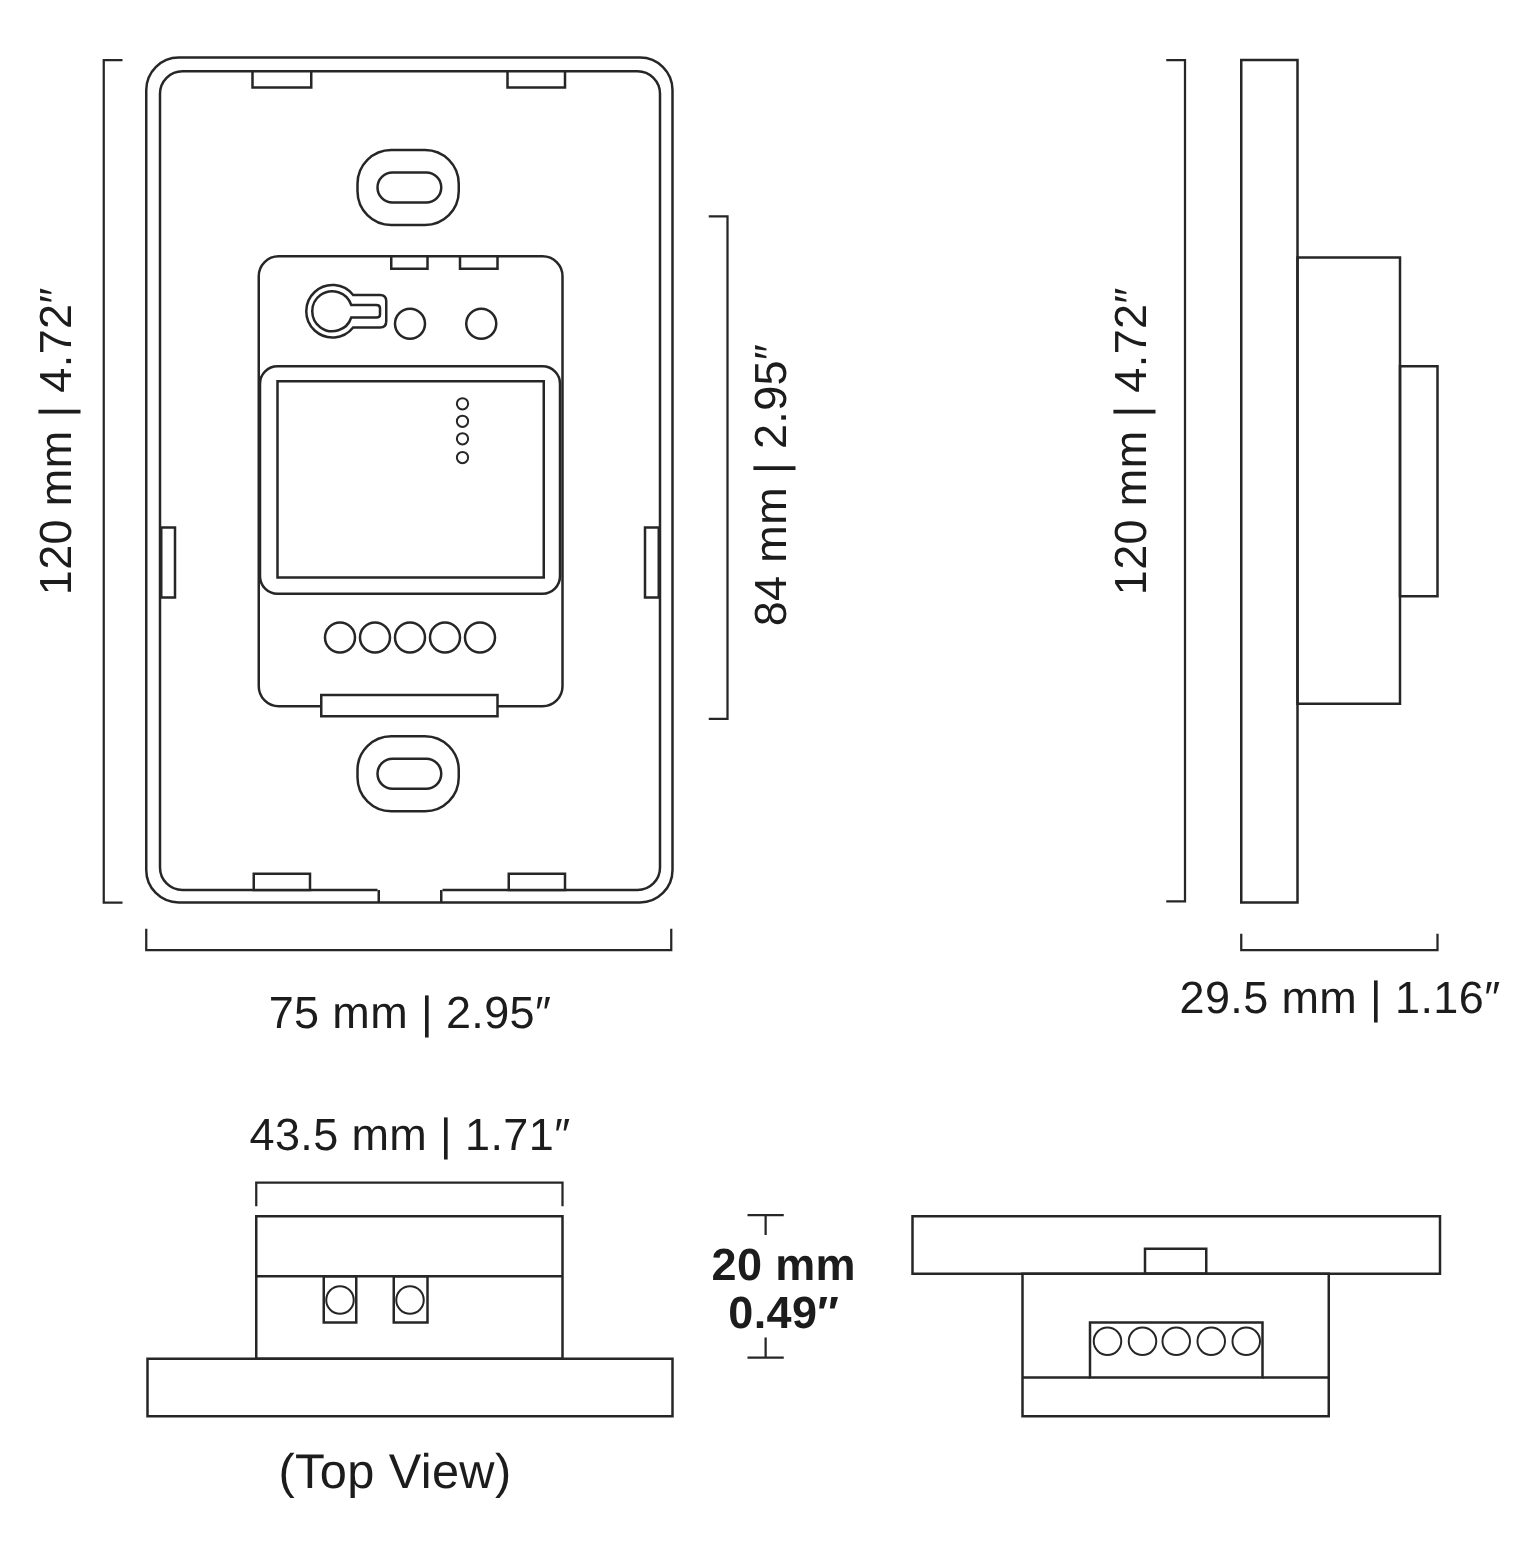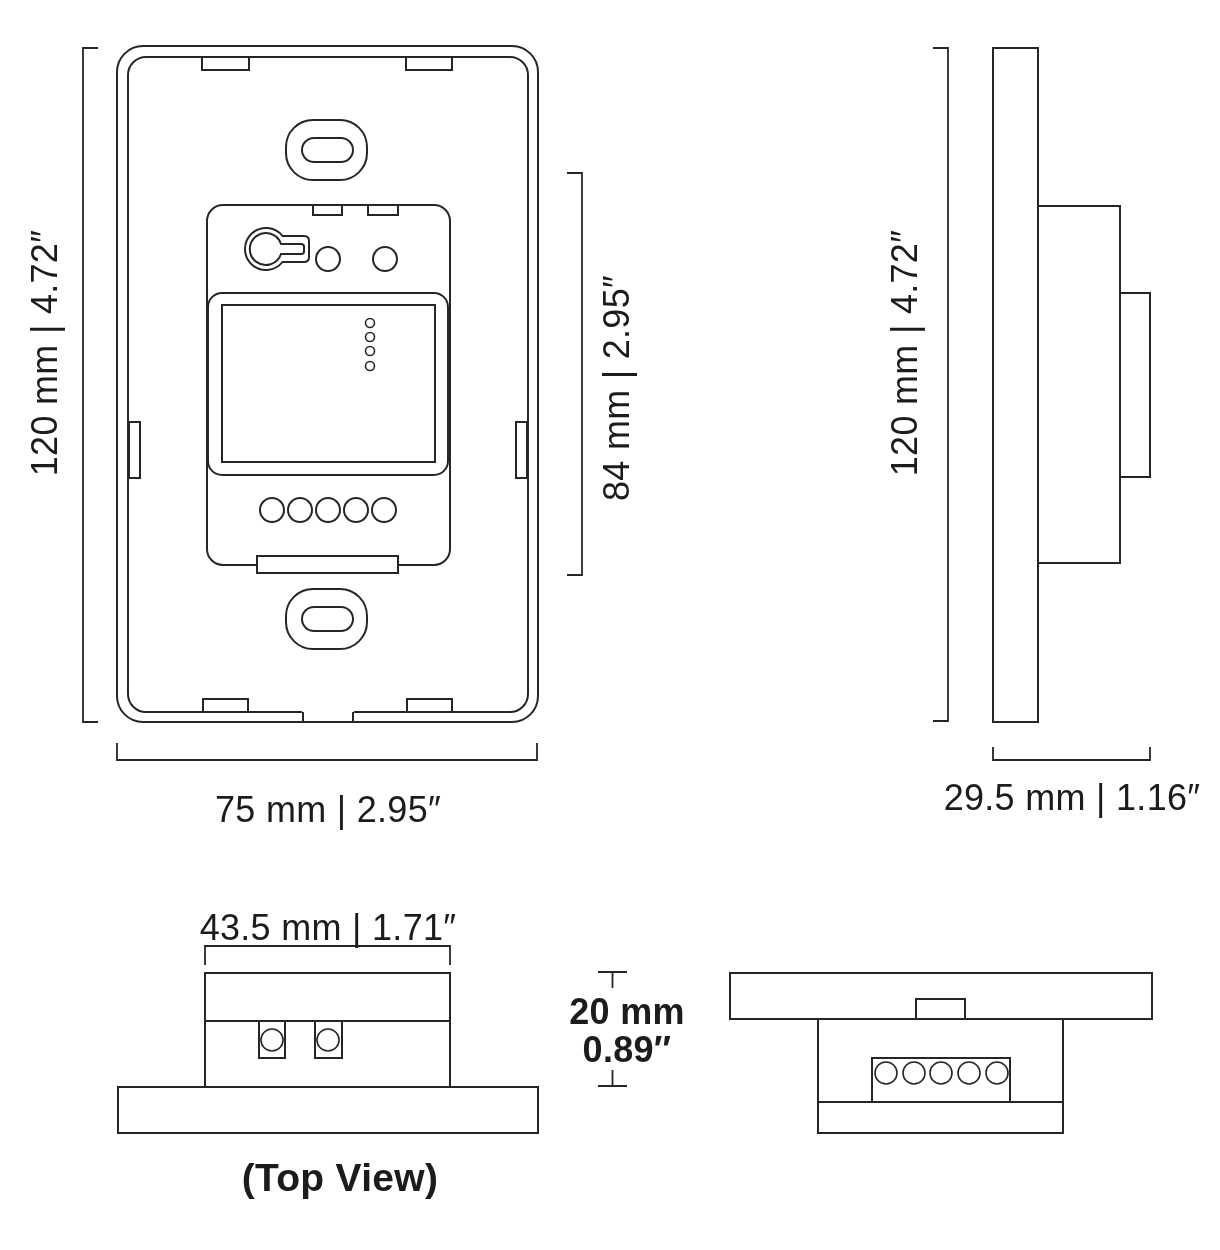--- a/index.html
+++ b/index.html
@@ -129,23 +129,23 @@
   <div class="dim-label rot" style="left:-155px;top:329px;width:400px;">120 mm | 4.72″</div>
 
   <div class="dim-label rot" style="left:417px;top:364px;width:400px;">84 mm | 2.95″</div>
 
   <div class="dim-label" style="left:128px;top:786px;width:400px;">75 mm | 2.95″</div>
 
   <div class="dim-label rot" style="left:705px;top:329px;width:400px;">120 mm | 4.72″</div>
 
   <div class="dim-label" style="left:872px;top:774px;width:400px;">29.5 mm | 1.16″</div>
 
-  <div class="dim-label" style="left:128px;top:884px;width:400px;margin-top:20px;">43.5 mm | 1.71″</div>
+  <div class="dim-label" style="left:128px;top:884px;width:400px;">43.5 mm | 1.71″</div>
 
   <div class="dim-label two-line" style="left:537px;top:993px;width:180px;font-weight:bold;">
     <div>20 mm</div>
-    <div>0.89″</div>
+    <div>0.49″</div>
   </div>
 
-  <div class="caption" style="left:140px;top:1155px;width:400px;font-weight:bold;">(Top View)</div>
+  <div class="caption" style="left:116px;top:1155px;width:400px;">(Top View)</div>
 
 
 </div>
 
 </body></html>

